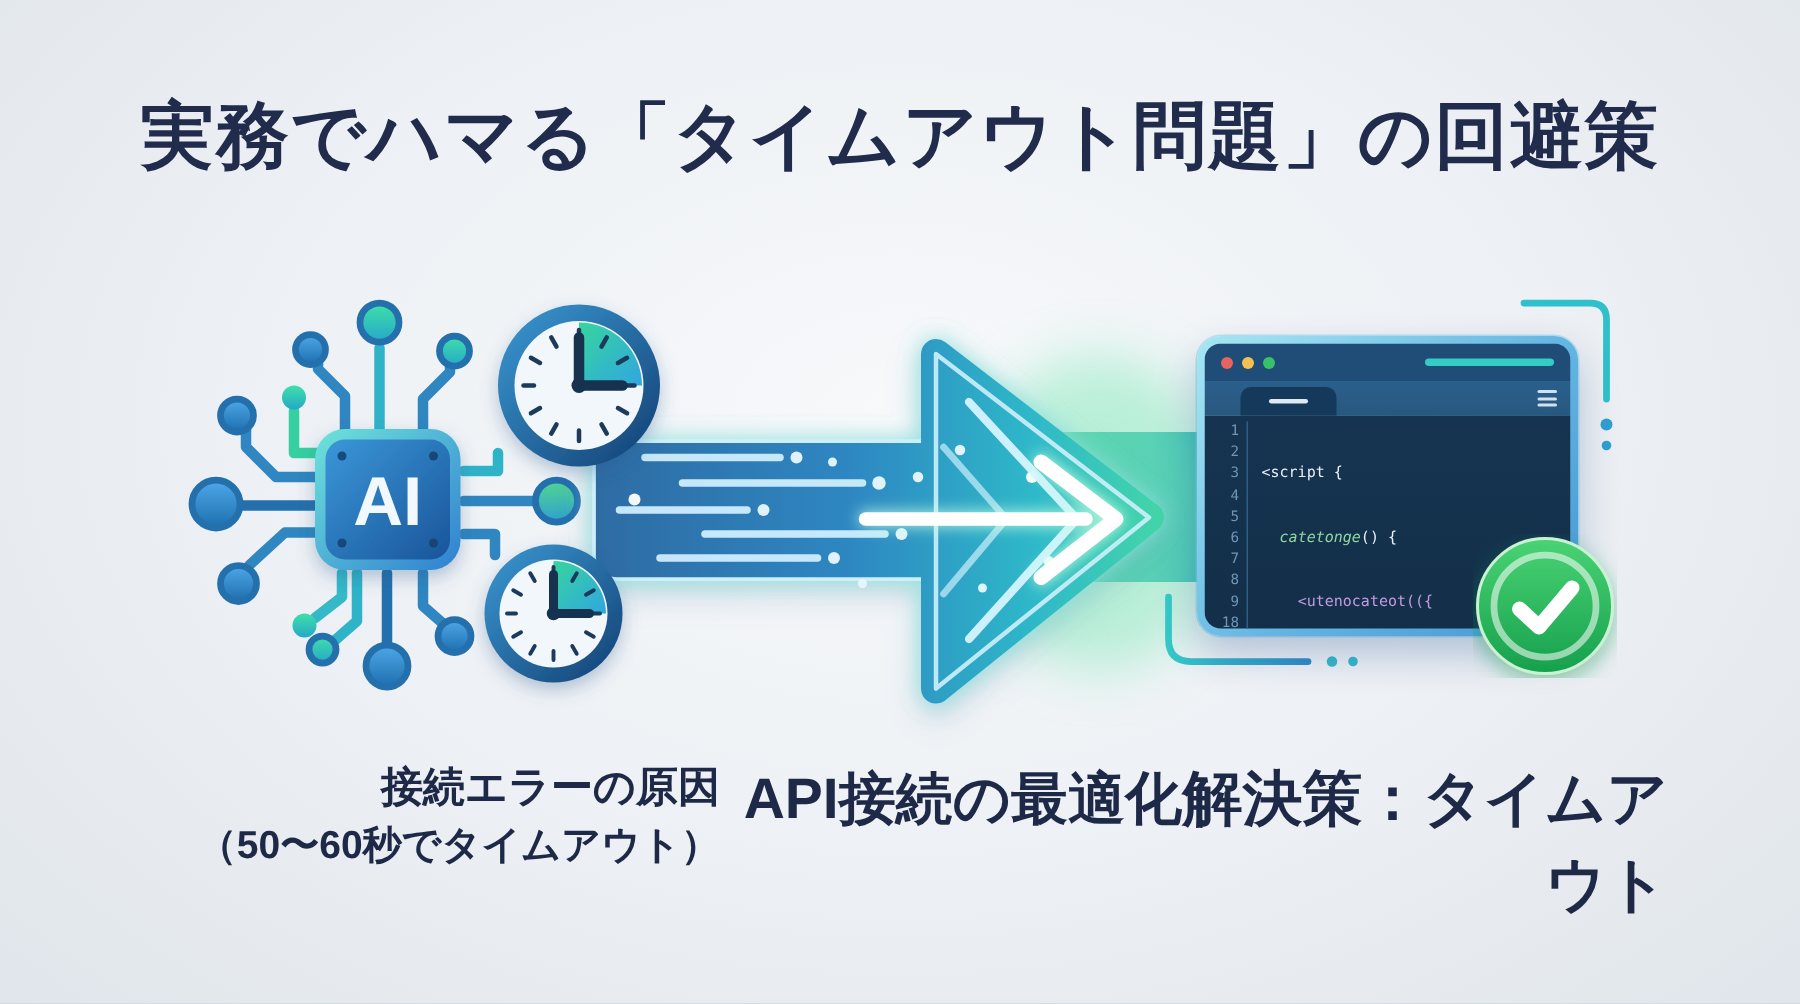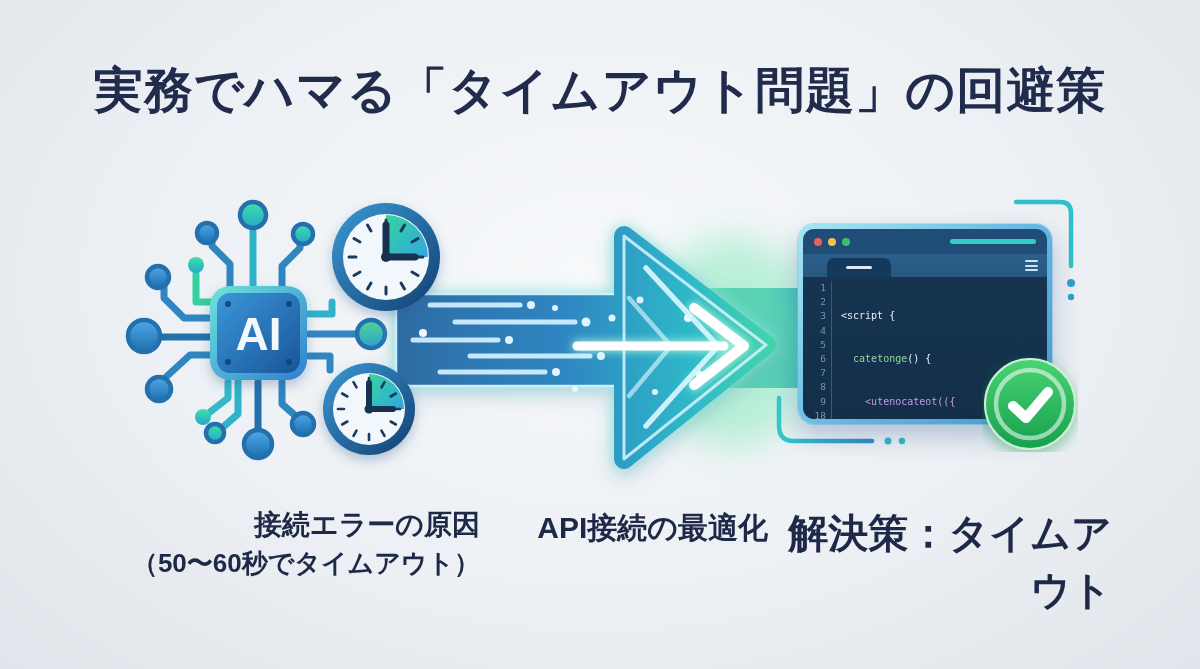--- a/index.html
+++ b/index.html
@@ -9,21 +9,21 @@
     background:radial-gradient(ellipse 920px 620px at 50% 42%, #f7f9fb 0%, #edf0f4 48%, #dde3e9 100%);
   }
   .abs{position:absolute;}
   .title{
     left:0;top:58px;width:1200px;text-align:center;
     font-size:49px;font-weight:800;color:#212b4c;letter-spacing:1px;white-space:nowrap;
   }
   .caption{position:absolute;text-align:right;color:#1d2947;font-weight:800;line-height:1.42;}
   .cap-cause{left:100px;top:505px;width:380px;font-size:28px;}
   .cap-cause .sub{font-size:26px;}
-  .cap-process{left:448px;top:507px;width:320px;font-size:30px;}
+  .cap-process{left:468px;top:507px;width:320px;font-size:38px;}
   .cap-solution{left:762px;top:505px;width:350px;font-size:40px;}
   
   .code-window{
     left:798px;top:224px;width:254px;height:200px;border-radius:16px;padding:5px;box-sizing:border-box;
     background:linear-gradient(135deg,#a7e7f3 0%,#63b5e2 55%,#4397d2 100%);
     box-shadow:0 12px 26px rgba(30,80,140,.30), 0 0 0 1px rgba(140,210,235,.55);
   }
   .win-inner{width:100%;height:100%;border-radius:11px;overflow:hidden;display:flex;flex-direction:column;}
   .titlebar{height:25px;background:#1f4d77;display:flex;align-items:center;padding:0 11px;flex:none;}
   .dot{width:8px;height:8px;border-radius:50%;margin-right:6px;flex:none;}
@@ -31,21 +31,21 @@
   .tbar-line{margin-left:auto;width:86px;height:5px;border-radius:3px;background:#33cdc6;}
   .tabbar{height:23px;background:linear-gradient(#2b5f8c,#27587f);display:flex;align-items:flex-end;flex:none;}
   .tab{margin-left:24px;width:64px;height:19px;background:#15395b;border-radius:7px 7px 0 0;display:flex;align-items:center;justify-content:center;}
   .tab-dash{width:26px;height:3.5px;border-radius:2px;background:#dfe9f2;}
   .burger{margin-left:auto;margin-right:9px;align-self:center;display:flex;flex-direction:column;gap:2.5px;}
   .burger i{display:block;width:13px;height:2px;border-radius:1px;background:#cfe2f0;}
   .code-area{flex:1;background:linear-gradient(180deg,#163450 0%,#102a44 100%);display:flex;
     font-family:"DejaVu Sans Mono",monospace;font-size:10px;line-height:14.2px;padding-top:4px;}
   .gutter{width:23px;flex:none;text-align:right;padding-right:5px;color:#6e96b5;font-size:9.5px;border-right:1.5px solid #2e5d85;}
   .lines{padding-left:9px;white-space:pre;color:#e9eff6;}
-  .tok.green{color:#8fd7a0;} .tok.purple{color:#c39ae0;text-align:center;} .tok.plain{color:#e9eff6;}
+  .tok.green{color:#8fd7a0;font-style:italic;} .tok.purple{color:#c39ae0;text-align:center;} .tok.plain{color:#e9eff6;}
   
   .check-badge{left:982px;top:356px;width:96px;height:96px;}
   svg{display:block;}
 </style>
 </head>
 <body>
 
 <div class="canvas">
 
   <div class="abs title">実務でハマる「タイムアウト問題」の回避策</div>

